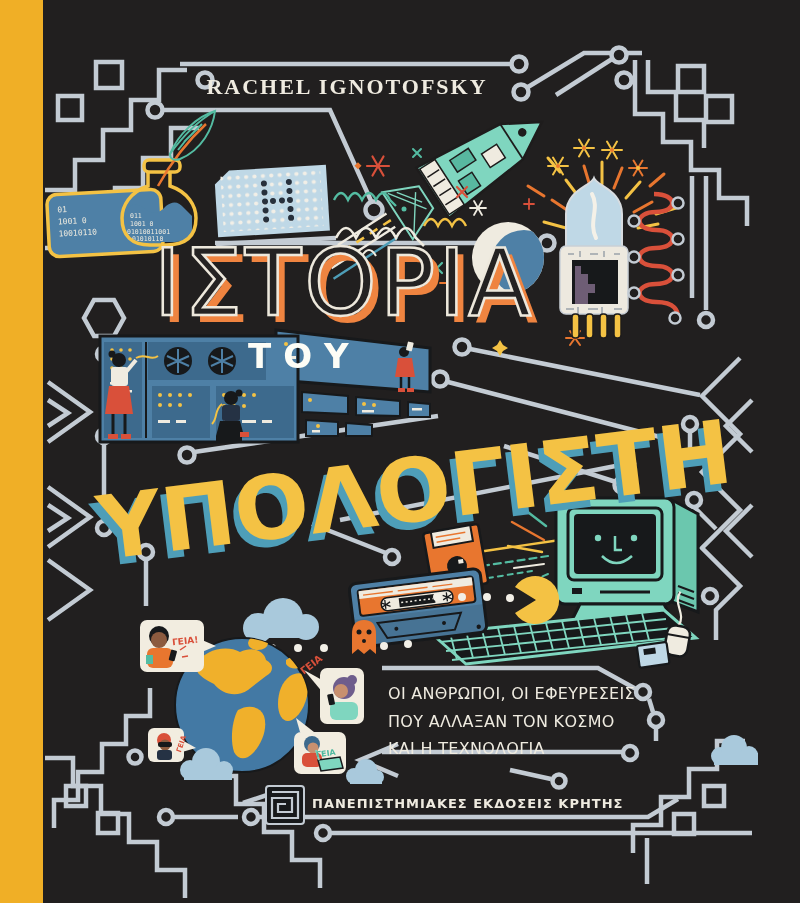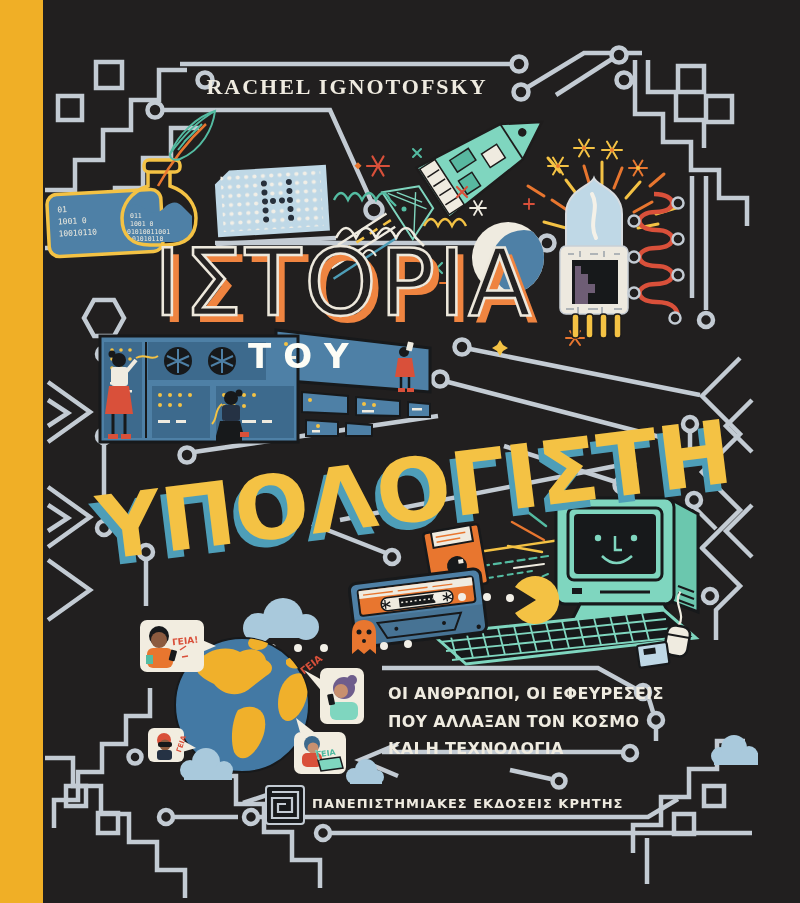--- a/index.html
+++ b/index.html
@@ -10,21 +10,21 @@
   .txt{position:absolute;white-space:nowrap;}
   .author{left:167px;top:74px;width:360px;text-align:center;color:#EFEBE0;
           font-size:22px;font-weight:bold;letter-spacing:2px;font-family:Liberation Serif, serif;}
   .t1{left:138px;top:238px;width:412px;text-align:center;line-height:1;
       font-size:92px;font-weight:400;letter-spacing:3px;color:#242222;
       -webkit-text-stroke:2.5px #EDE8DC;text-shadow:7px 7px 0 #EF8440;}
   .tou{left:248px;top:336px;font-size:34px;font-weight:800;letter-spacing:12px;color:#FDFDF6;}
   .t2{left:96px;top:448px;width:620px;text-align:center;line-height:1;
       font-size:88px;font-weight:800;letter-spacing:0px;color:#F4C244;
       text-shadow:-6px 7px 0 #4E9EB8;transform:rotate(-7deg);}
-  .subtitle{left:388px;top:680px;color:#EFEBE0;font-size:16px;font-weight:bold;
+  .subtitle{left:388px;top:680px;color:#EFEBE0;font-size:16px;font-weight:normal;
             line-height:1.72;letter-spacing:0.3px;}
   .publisher{left:312px;top:796px;color:#EFEBE0;font-size:13px;font-weight:bold;letter-spacing:1px;}
   .greet{position:absolute;font-weight:bold;color:#D9503A;}
   #g1{left:172px;top:636px;font-size:9px;transform:rotate(-6deg);}
   #g2{left:299px;top:659px;font-size:10px;transform:rotate(-38deg);}
   #g3{left:173px;top:740px;font-size:7px;transform:rotate(-72deg);}
   #g4{left:316px;top:749px;font-size:8px;color:#4FB99F;transform:rotate(-8deg);}
   .hidden-data{position:absolute;left:250px;top:190px;opacity:0;pointer-events:none;}
 </style>
 </head>

